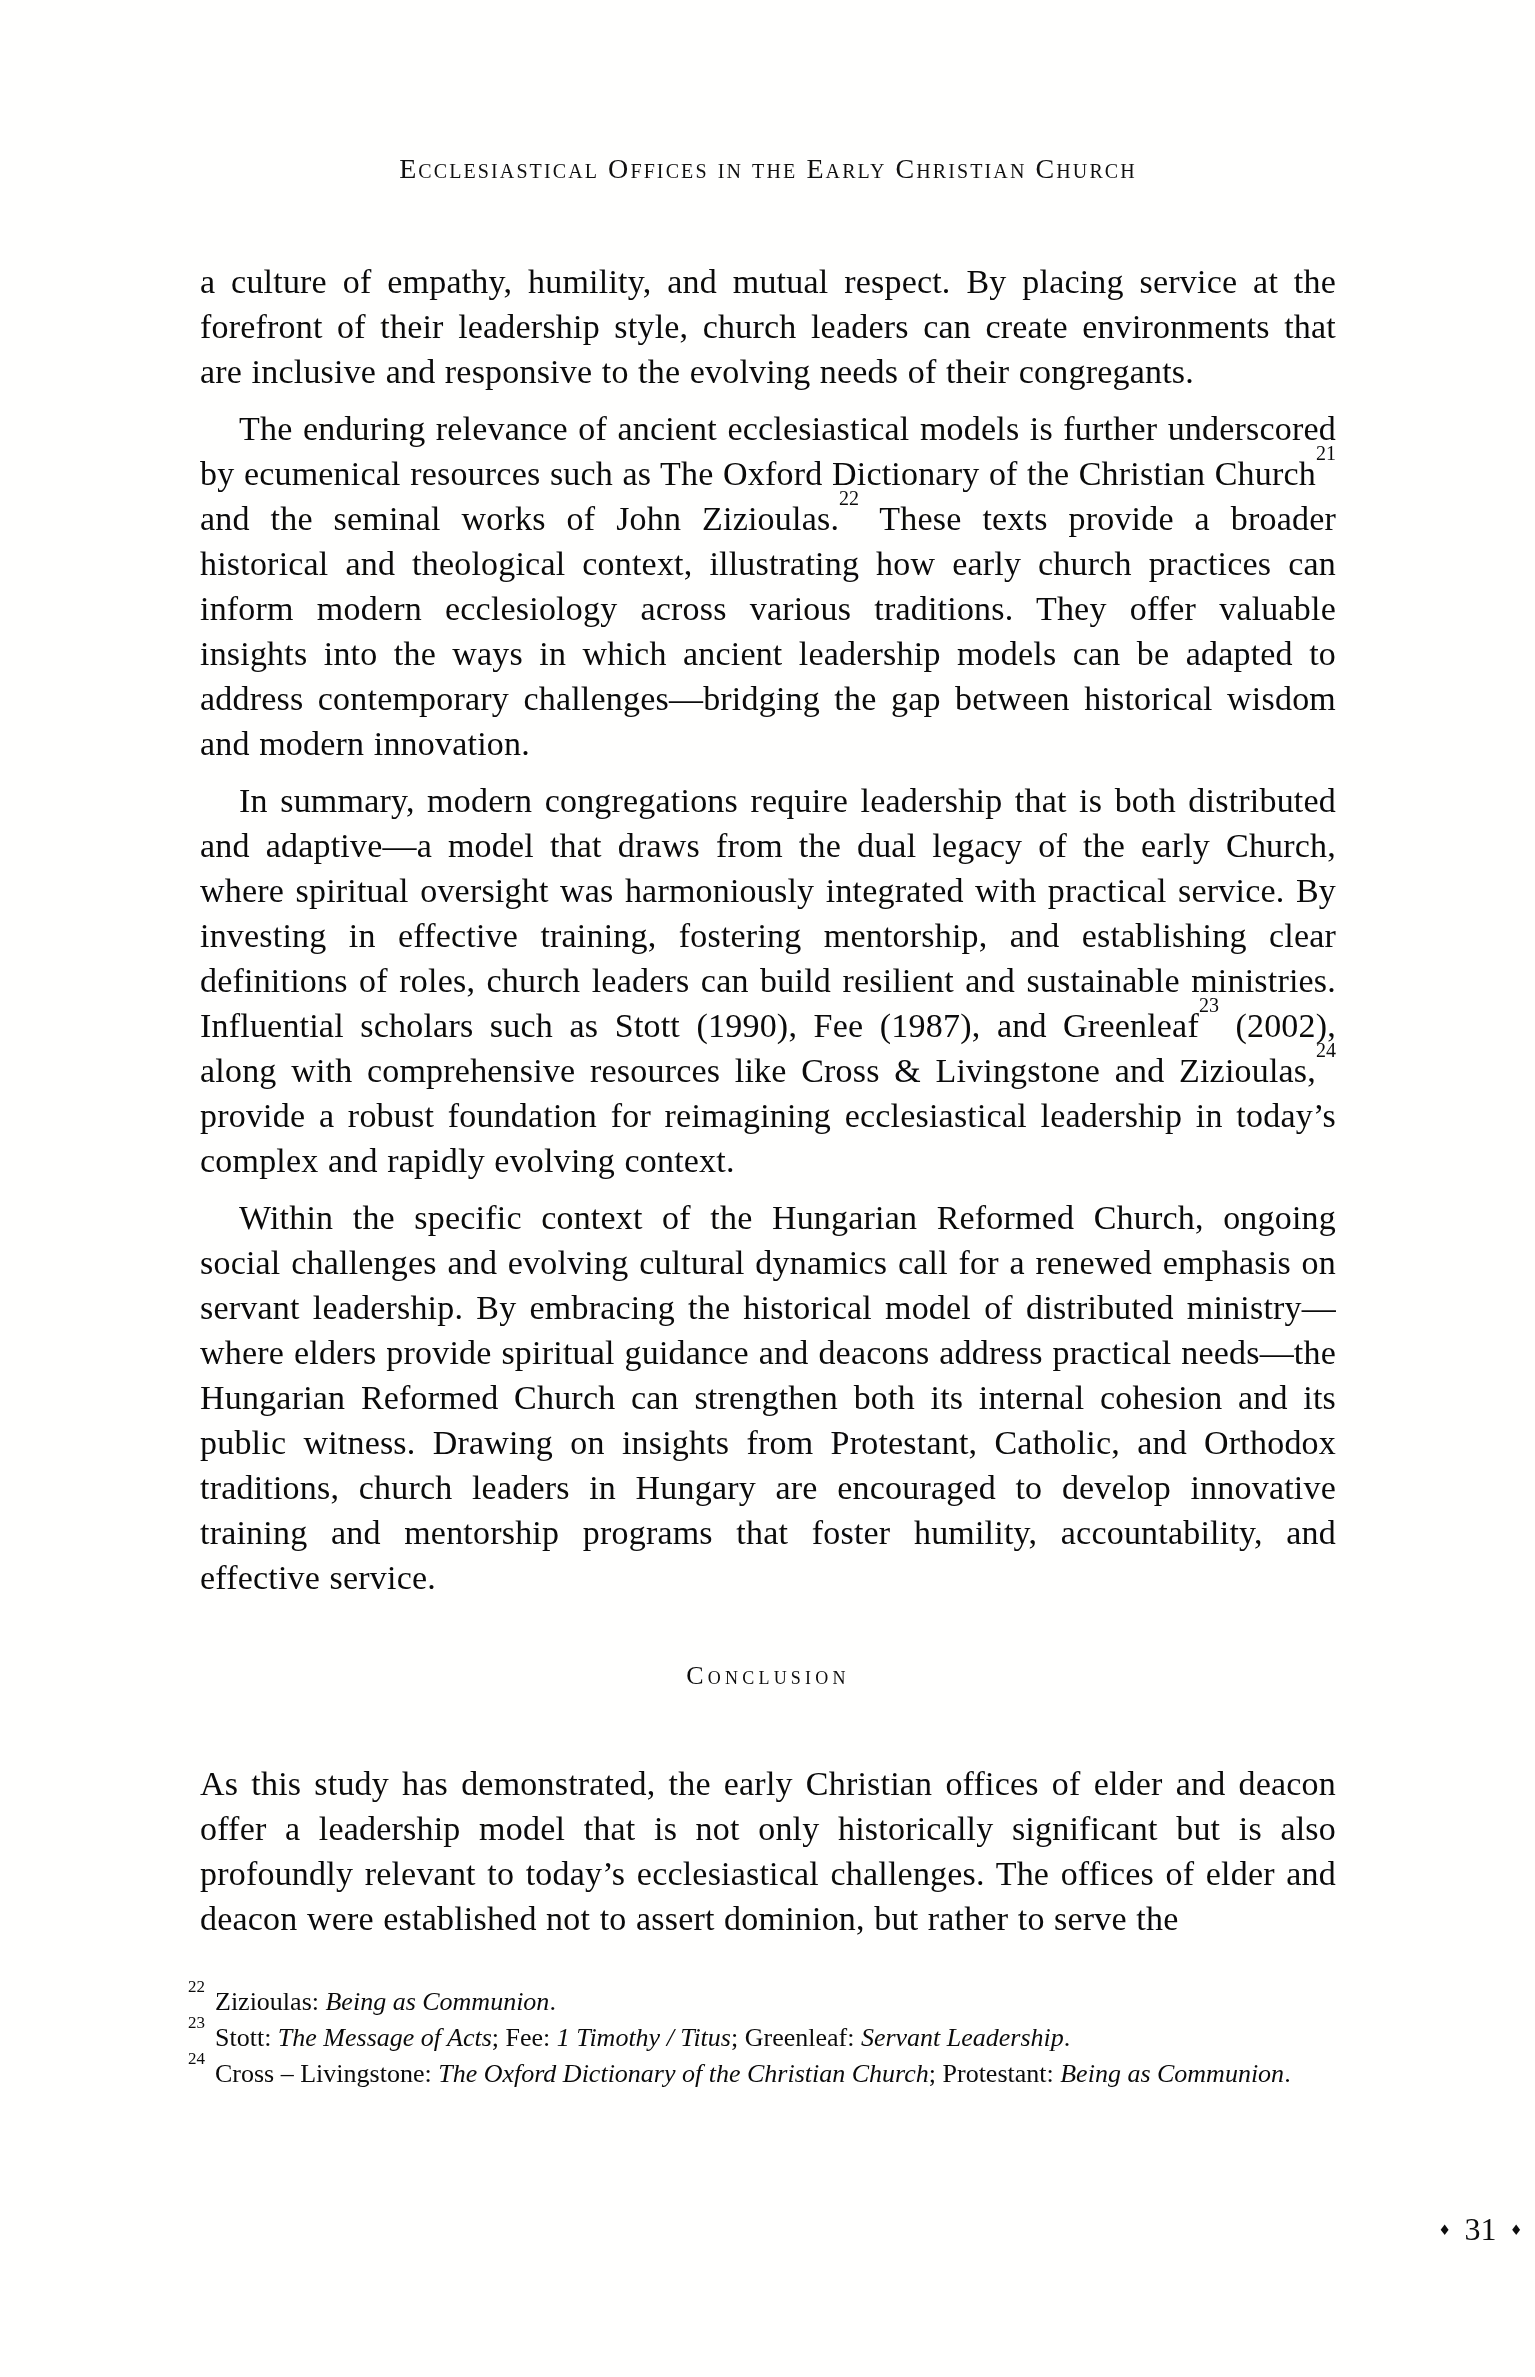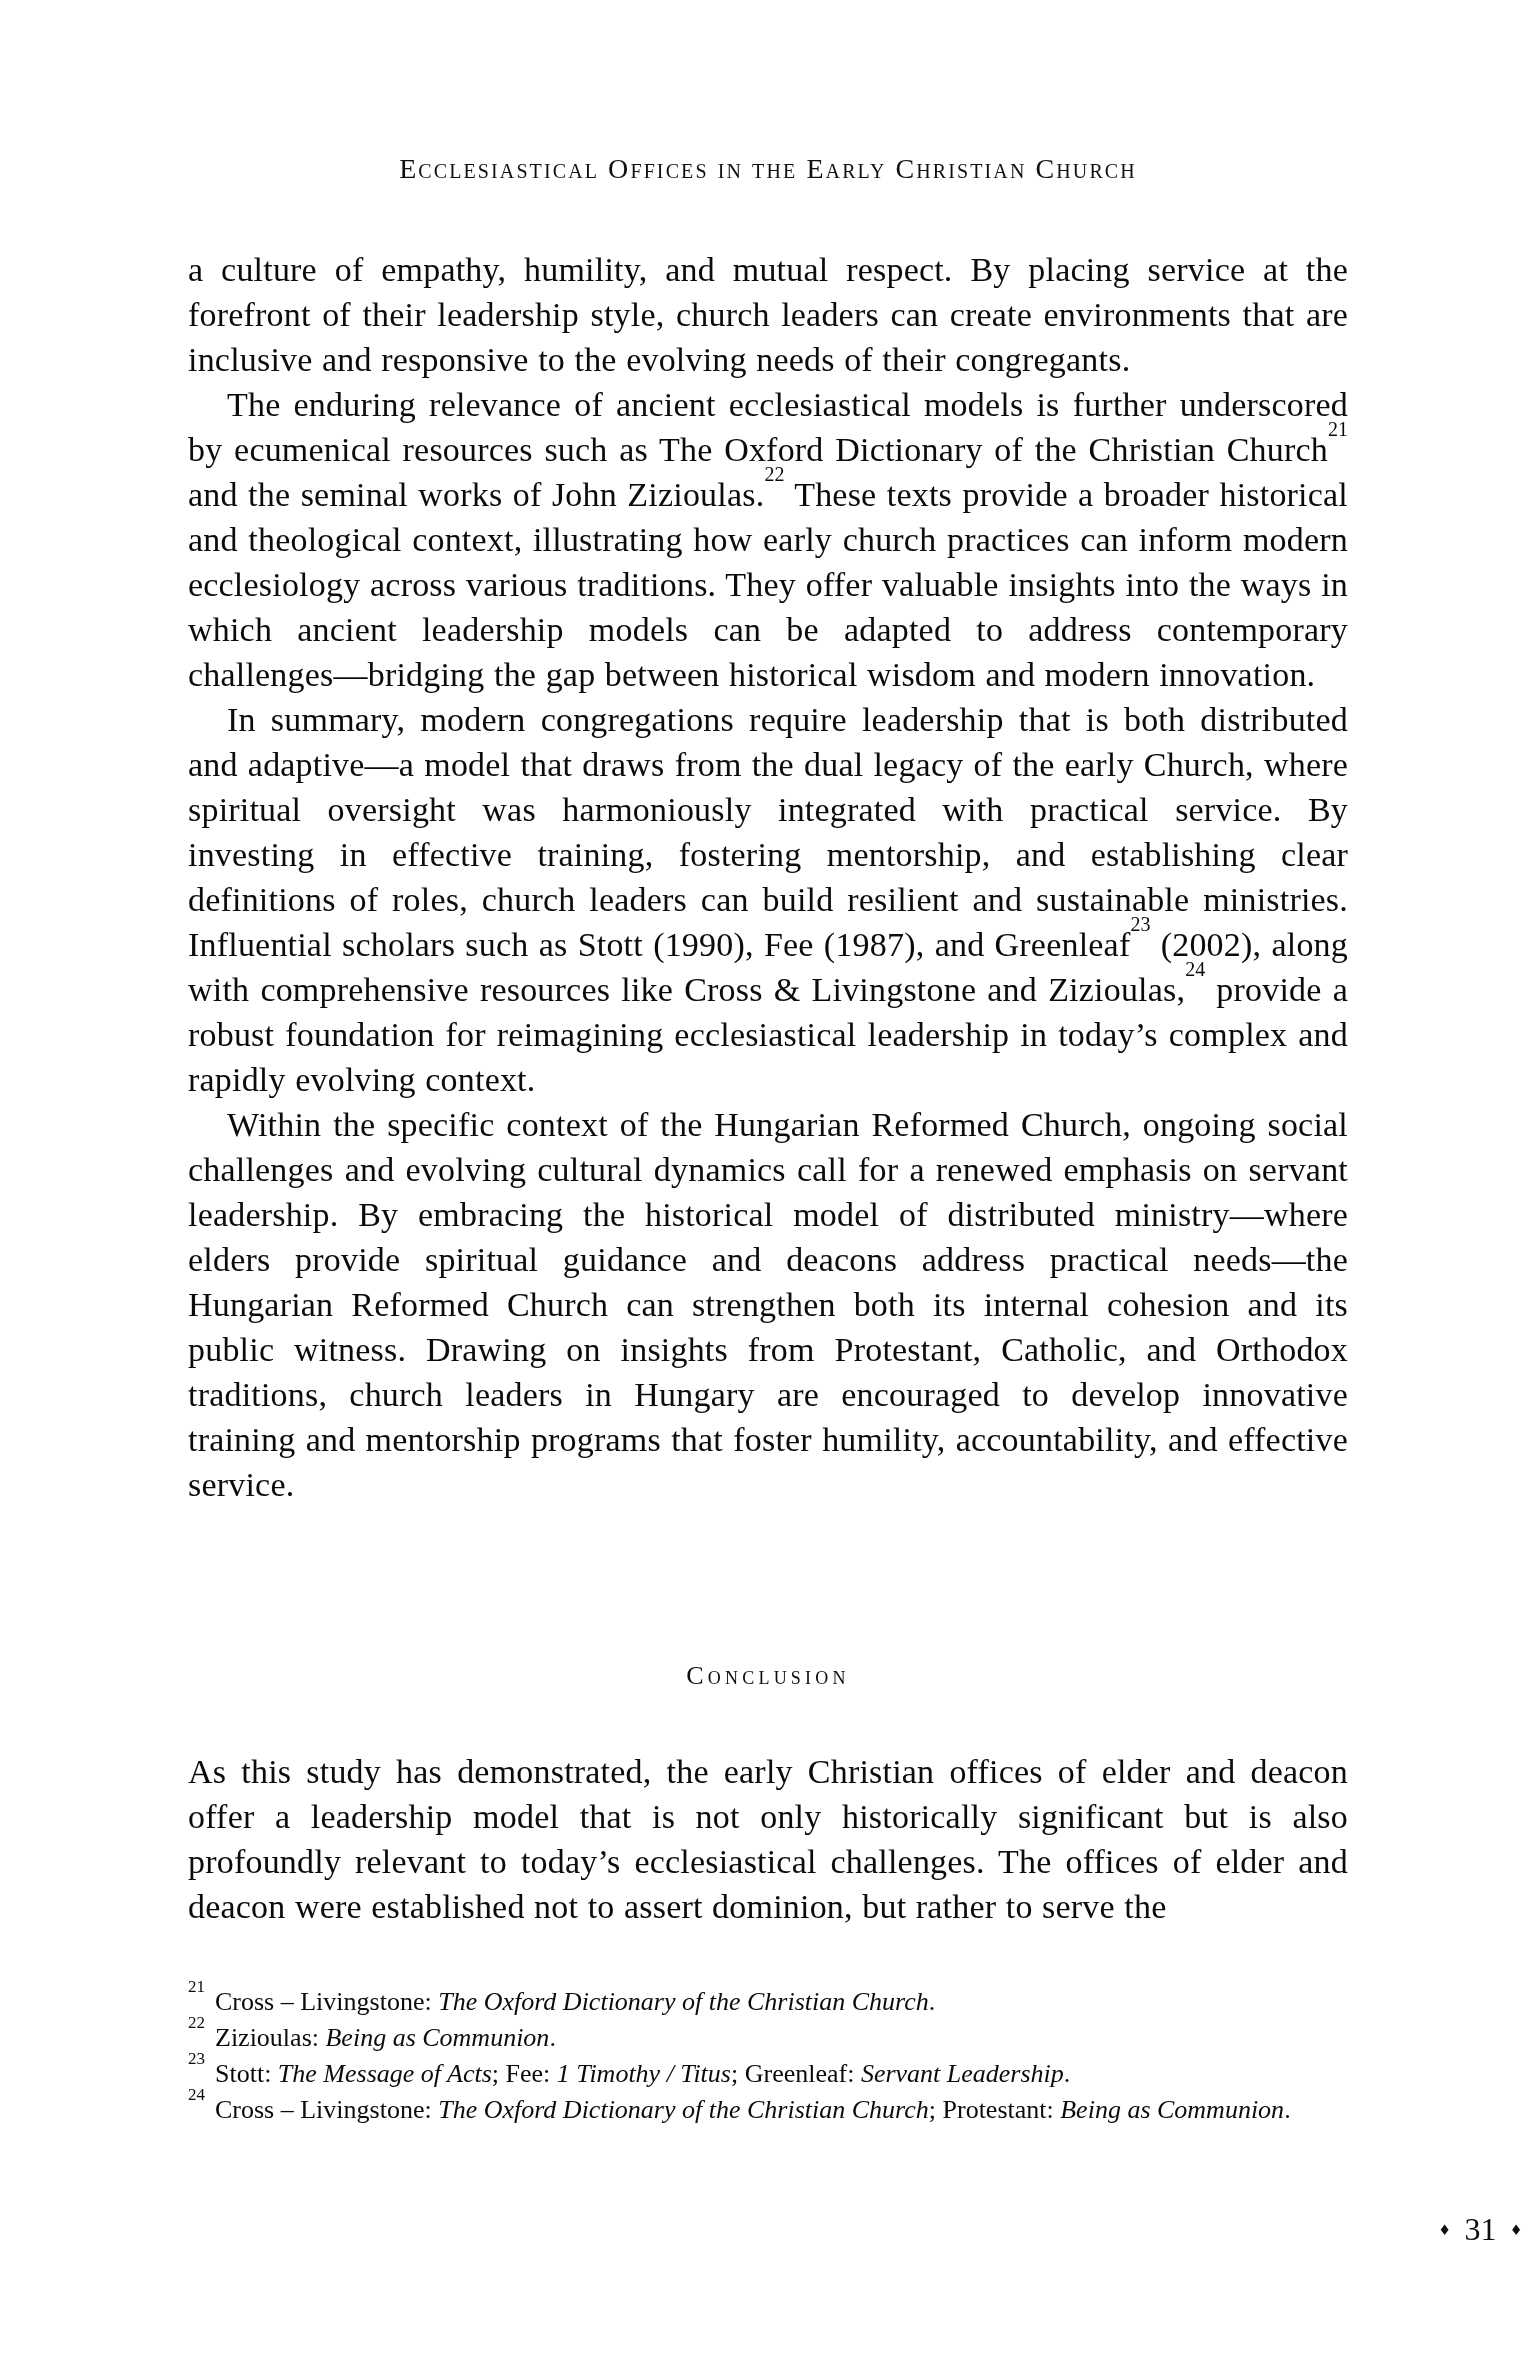--- a/index.html
+++ b/index.html
@@ -28,21 +28,21 @@
     color: #101010;
     white-space: nowrap;
   }
   .body-text {
     position: absolute;
     top: 247px;
     left: 188px;
     width: 1160px;
   }
   .para {
-    margin: 0;
+    margin: 12px;
     font-size: 34px;
     line-height: 45px;
     text-align: justify;
     letter-spacing: 0.2px;
     word-spacing: 0.8px;
   }
   .para.indent { text-indent: 39px; }
   .fnref {
     font-size: 20px;
     line-height: 0;
@@ -121,21 +121,20 @@
       <p class="para indent">Within the specific context of the Hungarian Reformed Church, ongoing social challenges and evolving cultural dynamics call for a renewed emphasis on servant leadership. By embracing the historical model of distributed ministry—where elders provide spiritual guidance and deacons address practical needs—the Hungarian Reformed Church can strengthen both its internal cohesion and its public witness. Drawing on insights from Protestant, Catholic, and Orthodox traditions, church leaders in Hungary are encouraged to develop innovative training and mentorship programs that foster humility, accountability, and effective service.</p>
     </div>
 
   <div class="section-heading">Conclusion</div>
 
   <div class="conclusion-text" id="conclusionText">
       <p class="para">As this study has demonstrated, the early Christian offices of elder and deacon offer a leadership model that is not only historically significant but is also profoundly relevant to today’s ecclesiastical challenges. The offices of elder and deacon were established not to assert dominion, but rather to serve the</p>
     </div>
 
   <div class="footnotes" id="footnotesBlock">
-      <div class="footnote"><sup class="fn-num">21</sup><span>Cross – Livingstone: </span><em>The Oxford Dictionary of the Christian Church</em><span>.</span></div>
       <div class="footnote"><sup class="fn-num">22</sup><span>Zizioulas: </span><em>Being as Communion</em><span>.</span></div>
       <div class="footnote"><sup class="fn-num">23</sup><span>Stott: </span><em>The Message of Acts</em><span>; Fee: </span><em>1 Timothy / Titus</em><span>; Greenleaf: </span><em>Servant Leadership</em><span>.</span></div>
       <div class="footnote"><sup class="fn-num">24</sup><span>Cross – Livingstone: </span><em>The Oxford Dictionary of the Christian Church</em><span>; Protestant: </span><em>Being as Communion</em><span>.</span></div>
     </div>
 
   <div class="page-number">
     <span class="pn-bullet">♦</span><span class="pn-value">31</span><span class="pn-bullet">♦</span>
   </div>
 </div>
 

